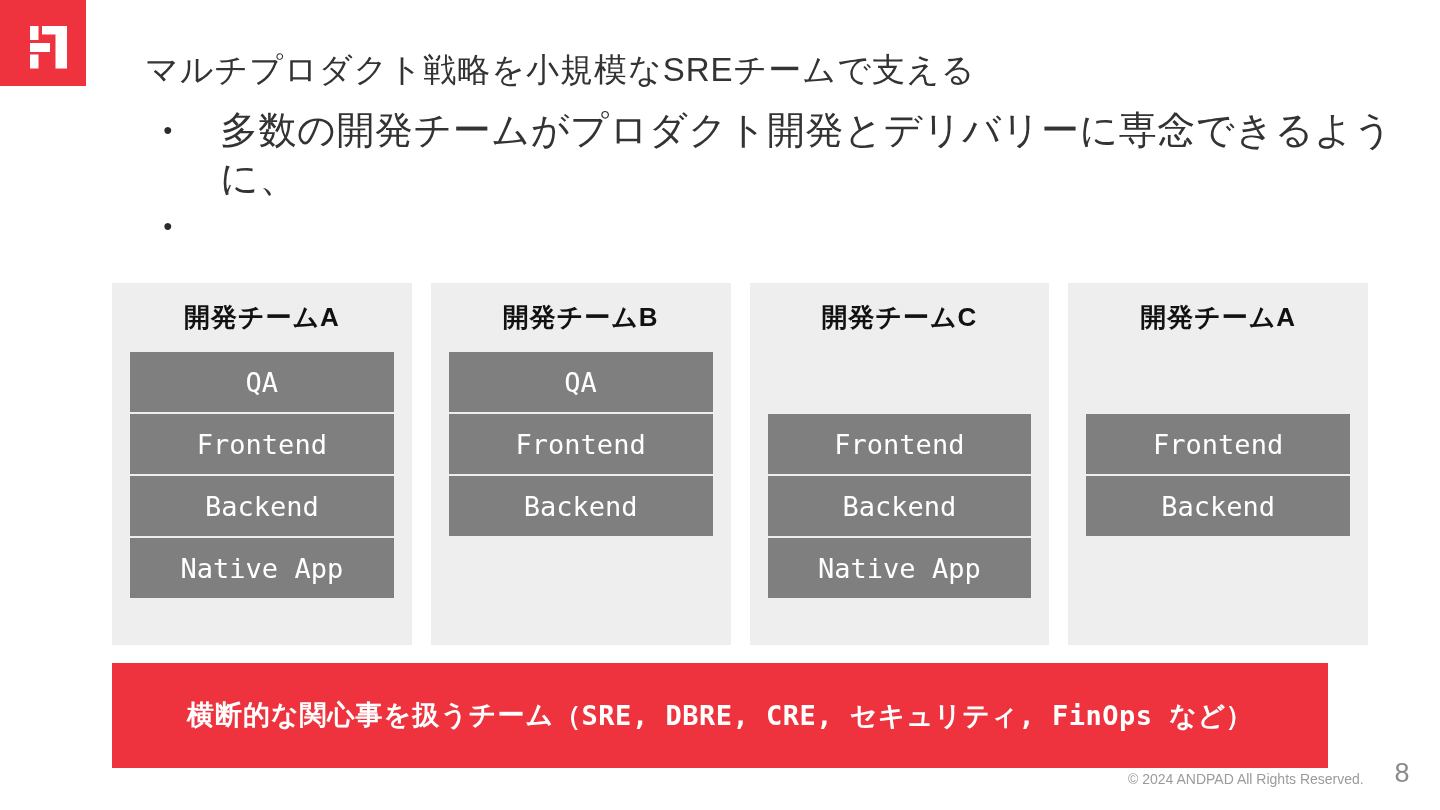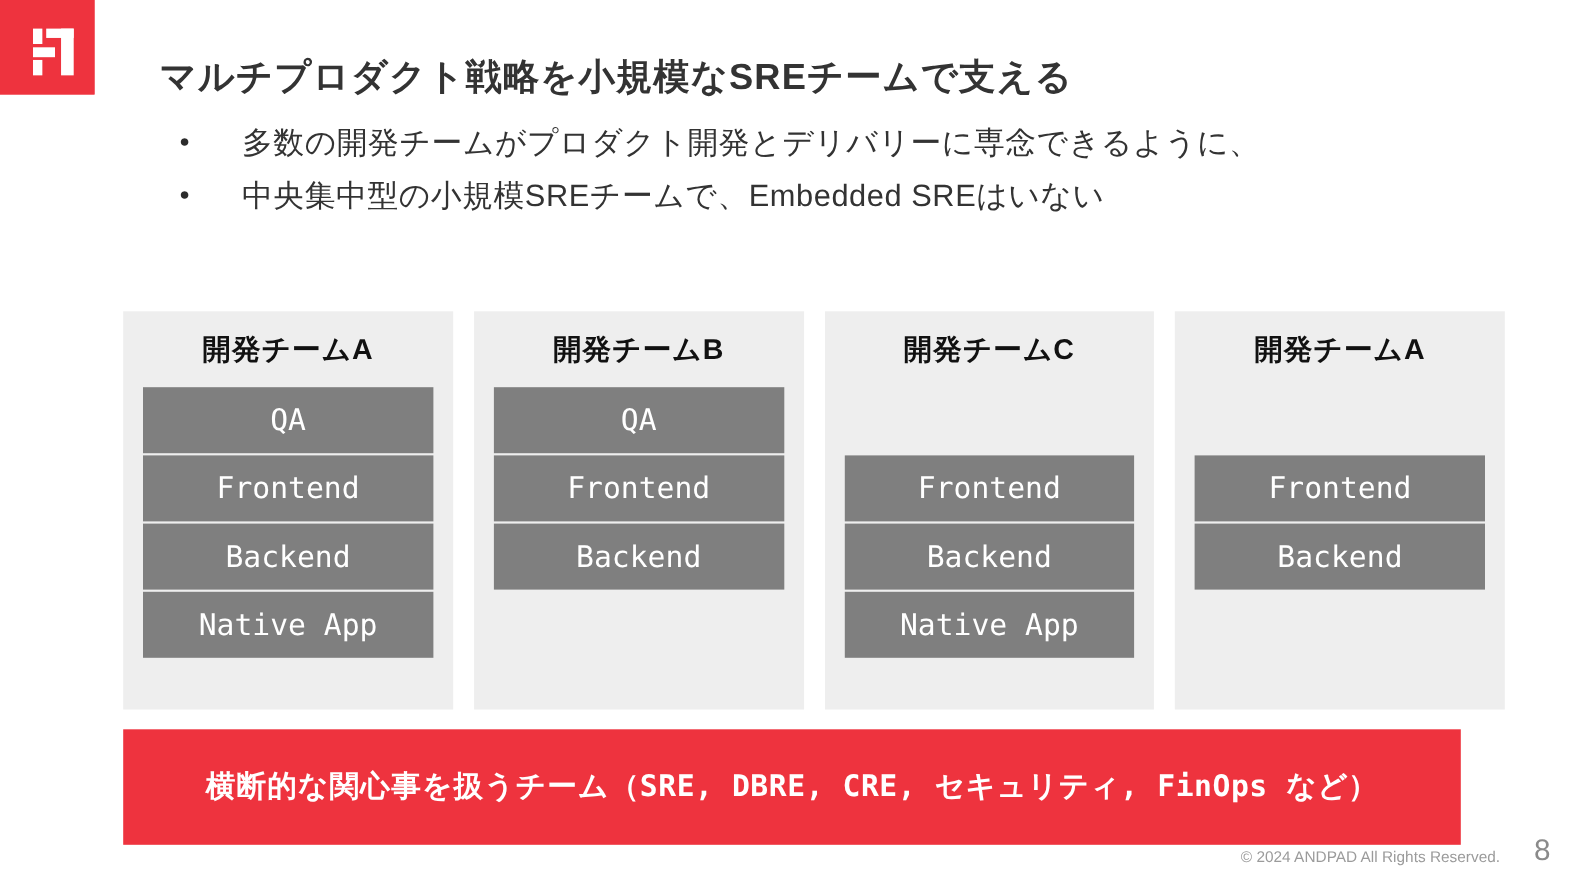--- a/index.html
+++ b/index.html
@@ -7,27 +7,27 @@
     width:1440px;height:810px;position:relative;overflow:hidden;
     background:#ffffff;
     font-family:"Liberation Sans","DejaVu Sans",sans-serif;
   }
   
   .logo{position:absolute;left:0;top:0;width:86px;height:86px;background:#ee333e;}
   .logo svg{display:block;width:86px;height:86px;}
   
   .slide-title{
     position:absolute;left:145px;top:26px;
-    font-size:33px;font-weight:bold;color:#333333;letter-spacing:1px;white-space:nowrap;
+    font-size:33px;font-weight:normal;color:#333333;letter-spacing:1px;white-space:nowrap;
   }
   
   .bullets{position:absolute;left:163px;top:106px;width:1240px;color:#333333;}
   .bullet-item{display:flex;align-items:flex-start;}
   .bullet-marker{flex:0 0 57px;font-size:16px;line-height:48px;color:#2b2b2b;}
-  .bullet-text{font-size:28px;line-height:48px;letter-spacing:0.5px;}
+  .bullet-text{font-size:38px;line-height:48px;letter-spacing:0.5px;}
   .bullet-text b{font-weight:bold;color:#222222;}
   
   .teams{
     position:absolute;left:112px;top:283px;width:1256px;
     display:grid;grid-template-columns:repeat(4,1fr);gap:19px;
   }
   .team-panel{height:362px;background:#eeeeee;}
   .team-header{
     height:69px;display:flex;align-items:center;justify-content:center;
     font-size:26px;font-weight:bold;color:#111111;letter-spacing:1px;
@@ -74,21 +74,20 @@
 
 <div class="bullets">
   <div class="bullet-item">
     <span class="bullet-marker">●</span>
     <div class="bullet-text">
       <div>多数の開発チームがプロダクト開発とデリバリーに専念できるように、</div>
     </div>
   </div>
   <div class="bullet-item">
     <span class="bullet-marker">●</span>
-    <div class="bullet-text">中央集中型の小規模SREチームで、Embedded SREはいない</div>
   </div>
 </div>
 
 <div class="teams">
 
   <div class="team-panel">
     <div class="team-header">開発チームA</div>
     <div class="team-box">QA</div>
     <div class="team-box">Frontend</div>
     <div class="team-box">Backend</div>

